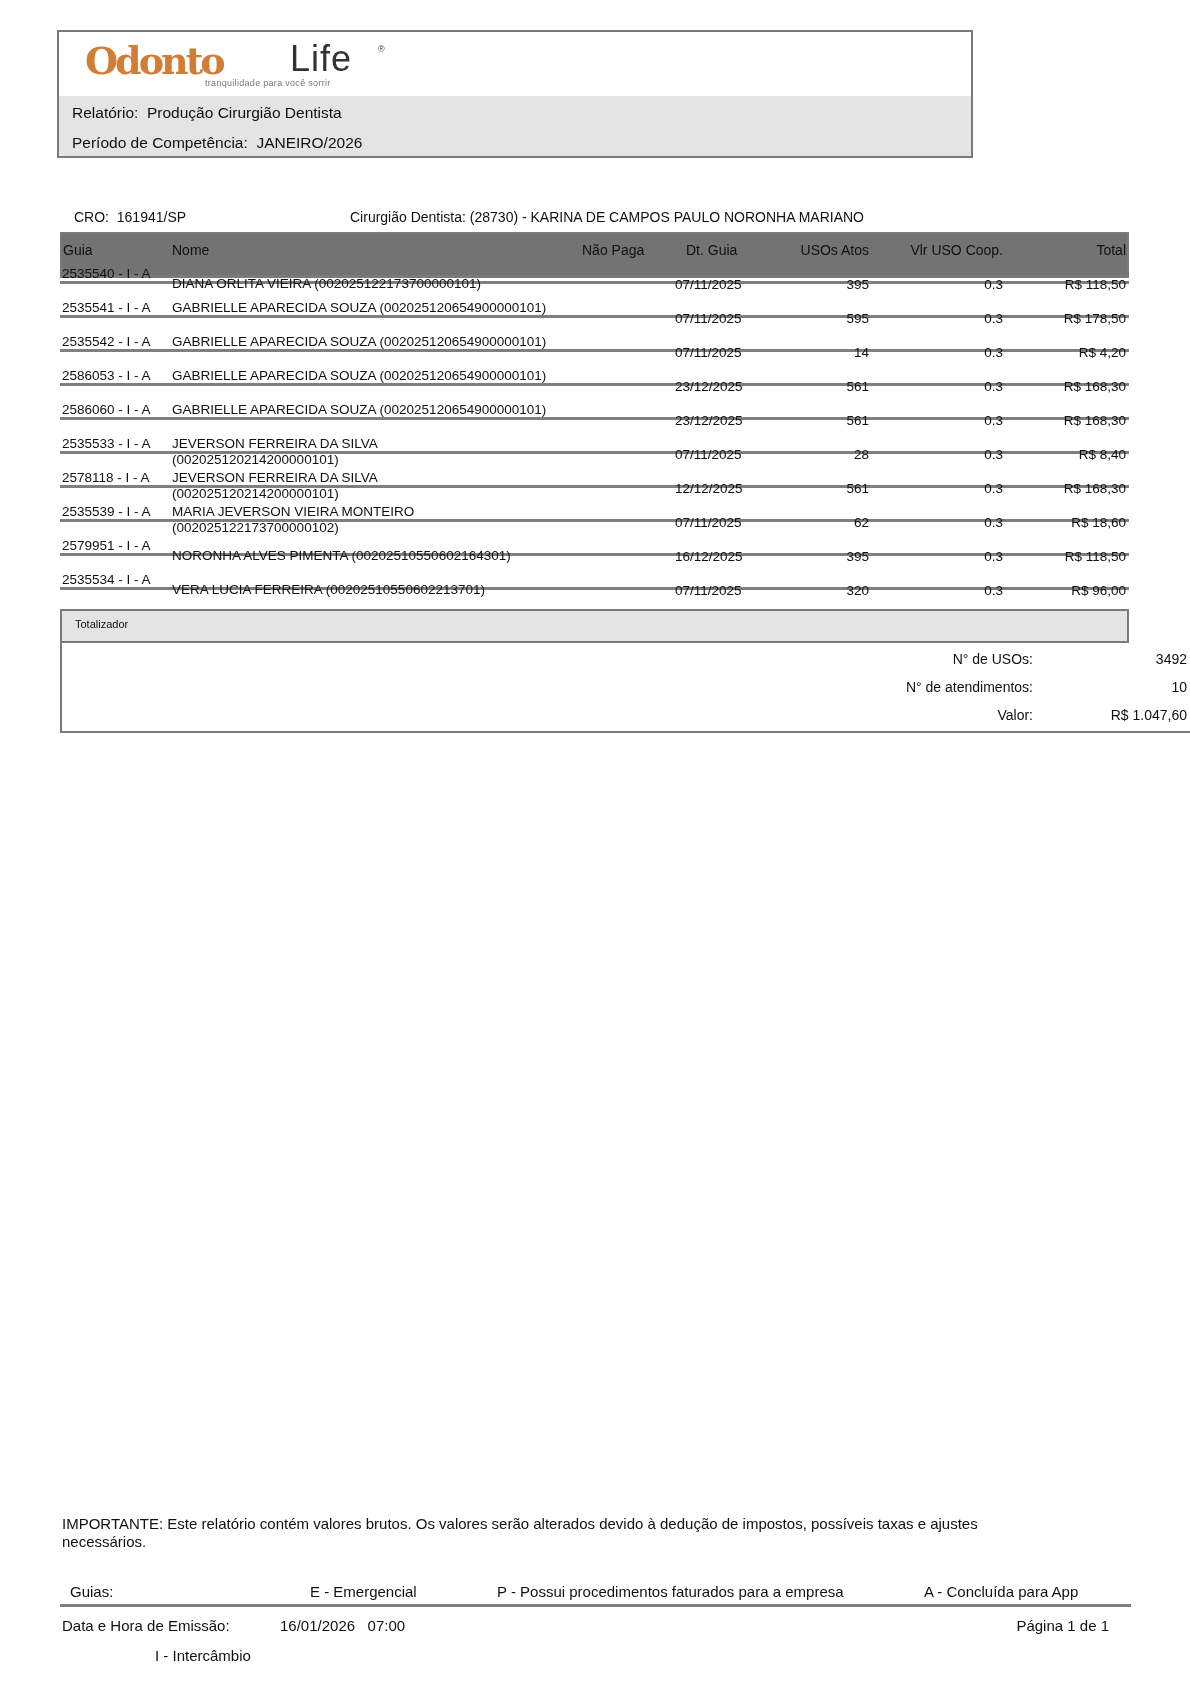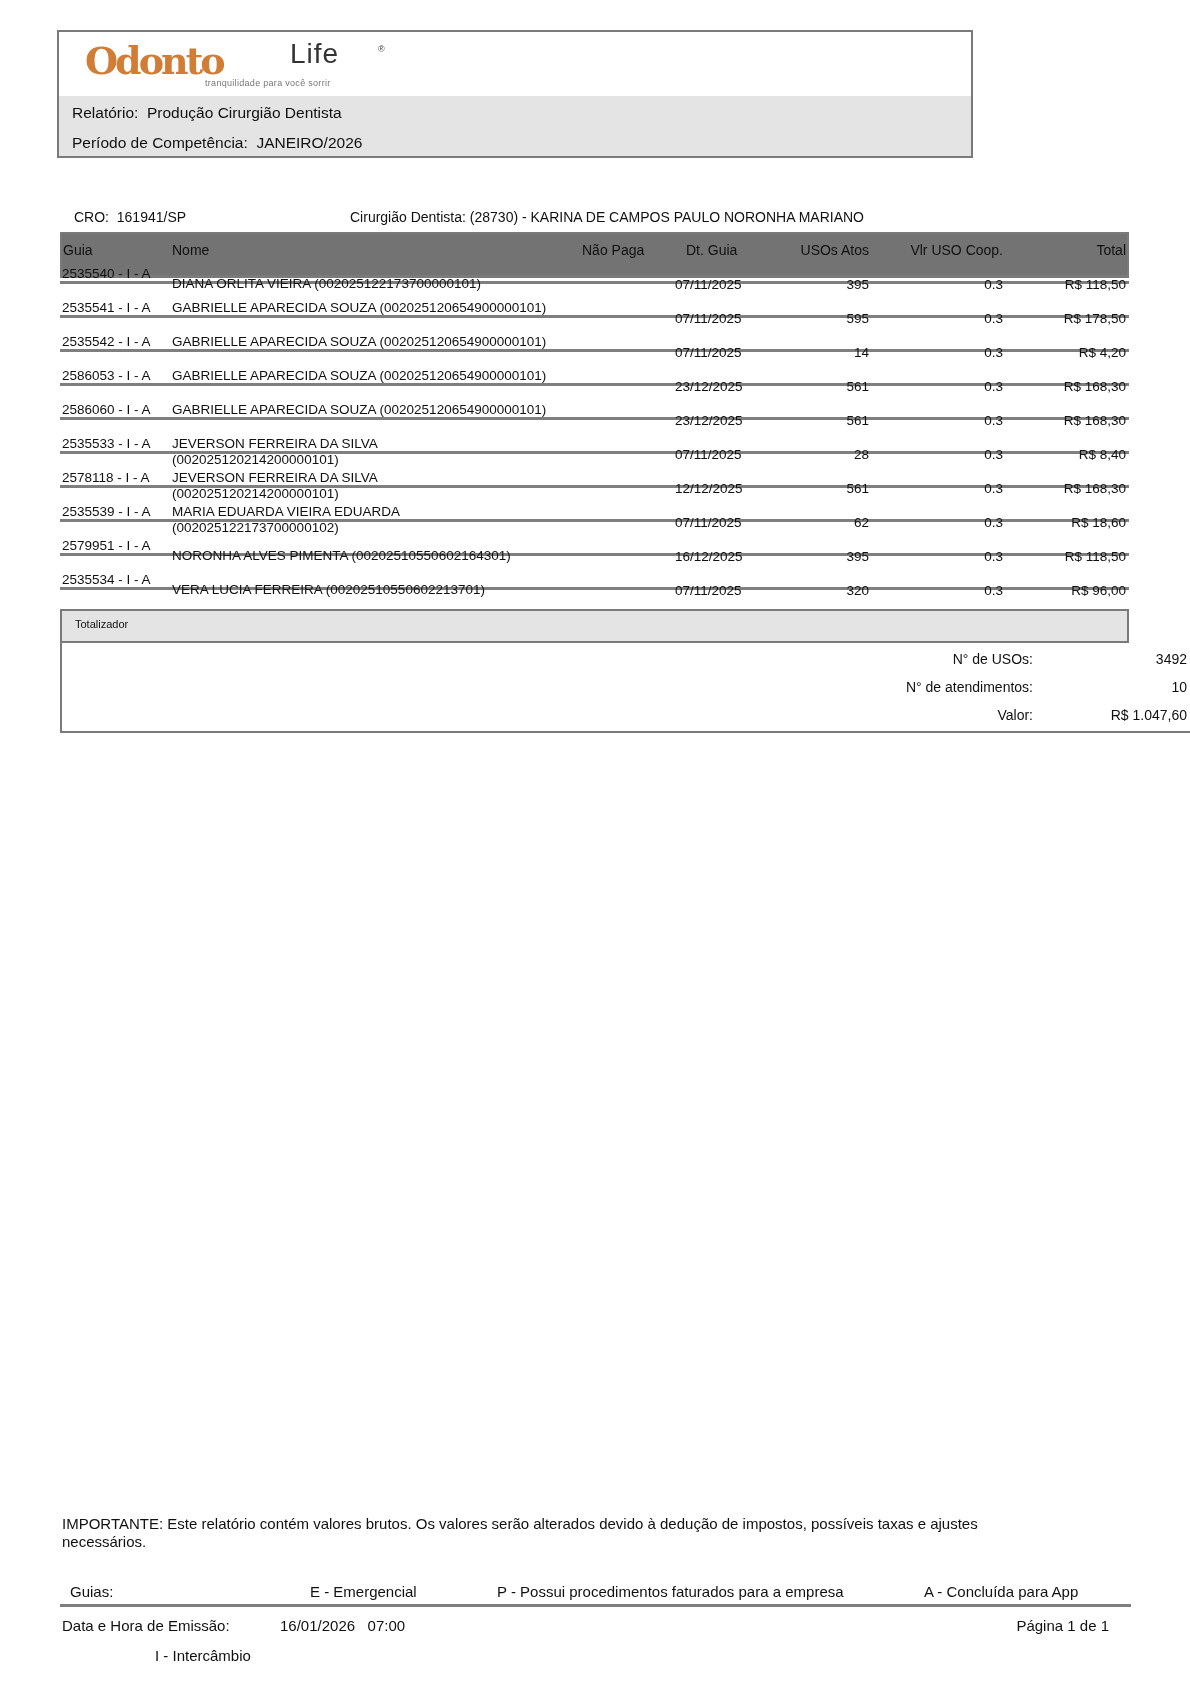--- a/index.html
+++ b/index.html
@@ -2,21 +2,21 @@
 <html><head>
 <meta charset="utf-8">
 <style>
   html, body { margin:0; padding:0; background:#ffffff; }
   body { width:1190px; height:1684px; position:relative; font-family:"Liberation Sans", sans-serif; color:#111; overflow:hidden; }
   .abs { position:absolute; }
   .header-box { left:57px; top:30px; width:916px; height:128px; border:2px solid #7a7a7a; box-sizing:border-box; }
   .logo-area { position:absolute; left:0; top:0; right:0; height:64px; background:#fff; border-bottom:2px solid #7a7a7a; }
   .logo { position:absolute; left:26px; top:10px; width:310px; height:50px; }
   .logo .odonto { position:absolute; left:0; top:-4px; font-family:"DejaVu Serif", serif; font-weight:bold; font-size:38px; color:#d27d36; letter-spacing:-3px; }
-  .logo .life { position:absolute; left:205px; top:-4px; font-family:"Liberation Sans", sans-serif; font-size:28px; color:#333; letter-spacing:1px; }
+  .logo .life { position:absolute; left:205px; top:-4px; font-family:"Liberation Sans", sans-serif; font-size:36px; color:#333; letter-spacing:1px; }
   .logo .reg { position:absolute; left:293px; top:2px; font-size:9px; color:#444; }
   .logo .tagline { position:absolute; left:120px; top:36px; font-size:9px; color:#777; letter-spacing:0.3px; }
   .info-area { position:absolute; left:0; top:64px; right:0; bottom:0; background:#e4e4e4; }
   .info-line { position:absolute; left:13px; font-size:15.5px; color:#111; }
   .meta-line { font-size:14px; top:209px; }
   .table-header { left:60px; top:232px; width:1069px; height:46px; background:#737373; border:2px solid #7a7a7a; border-bottom-width:3px; box-sizing:border-box; }
   .th { position:absolute; top:8px; font-size:14px; color:#111; }
   .row { position:absolute; left:60px; width:1069px; height:20px; border-bottom:3px solid #7f7f7f; box-sizing:border-box; font-size:13.5px; }
   .cell { position:absolute; white-space:nowrap; }
   .c-guia { left:2px; top:2px; }
@@ -129,21 +129,21 @@
   <div class="row" style="top:468px;">
     <span class="cell c-guia">2578118 - I  - A</span>
     <span class="cell c-nome two"><span>JEVERSON FERREIRA DA SILVA</span><br><span>(002025120214200000101)</span></span>
     <span class="cell c-dt">12/12/2025</span>
     <span class="cell c-usos">561</span>
     <span class="cell c-vlr">0.3</span>
     <span class="cell c-total">R$ 168,30</span>
   </div>
   <div class="row" style="top:502px;">
     <span class="cell c-guia">2535539 - I  - A</span>
-    <span class="cell c-nome two"><span>MARIA EDUARDA VIEIRA EDUARDA</span><br><span>(002025122173700000102)</span></span>
+    <span class="cell c-nome two"><span>MARIA JEVERSON VIEIRA MONTEIRO</span><br><span>(002025122173700000102)</span></span>
     <span class="cell c-dt">07/11/2025</span>
     <span class="cell c-usos">62</span>
     <span class="cell c-vlr">0.3</span>
     <span class="cell c-total">R$ 18,60</span>
   </div>
   <div class="row" style="top:536px;">
     <span class="cell c-guia">2579951 - I  - A</span>
     <span class="cell c-nome">NORONHA ALVES PIMENTA (00202510550602164301)</span>
     <span class="cell c-dt">16/12/2025</span>
     <span class="cell c-usos">395</span>

